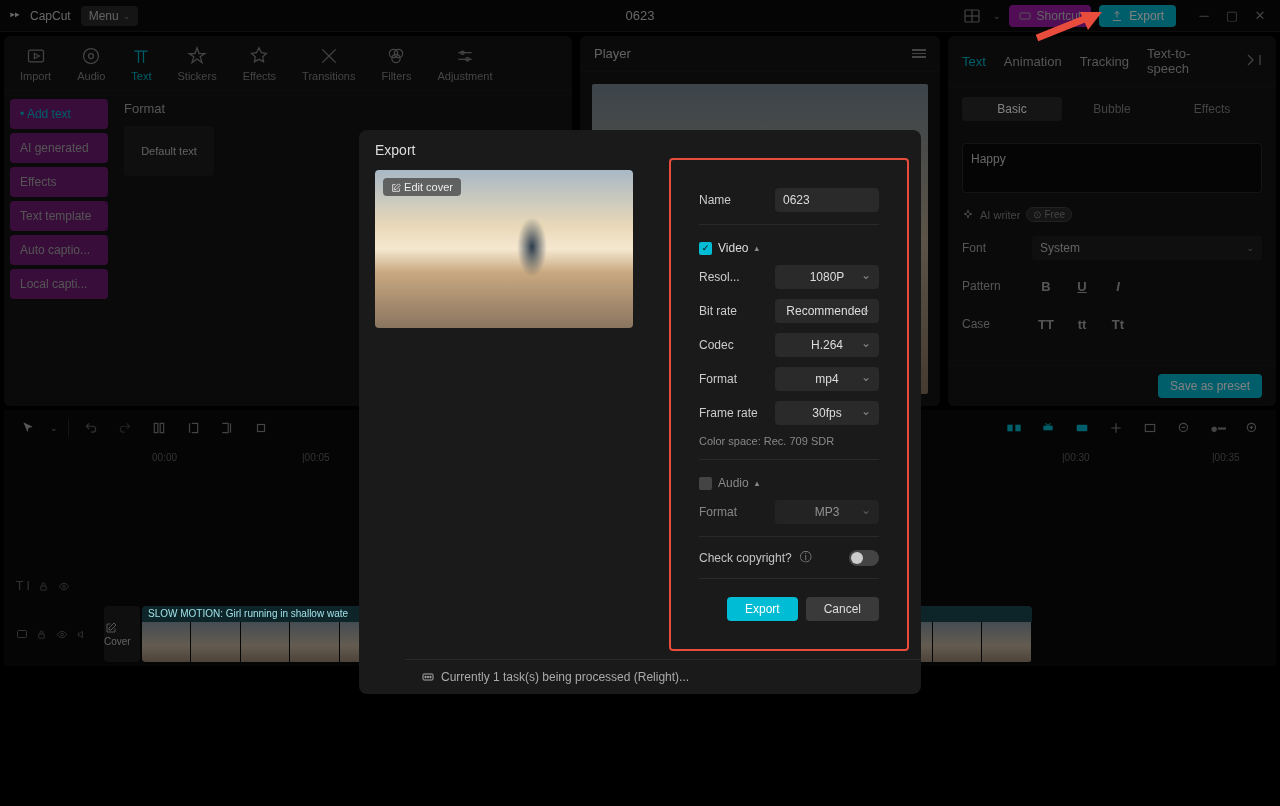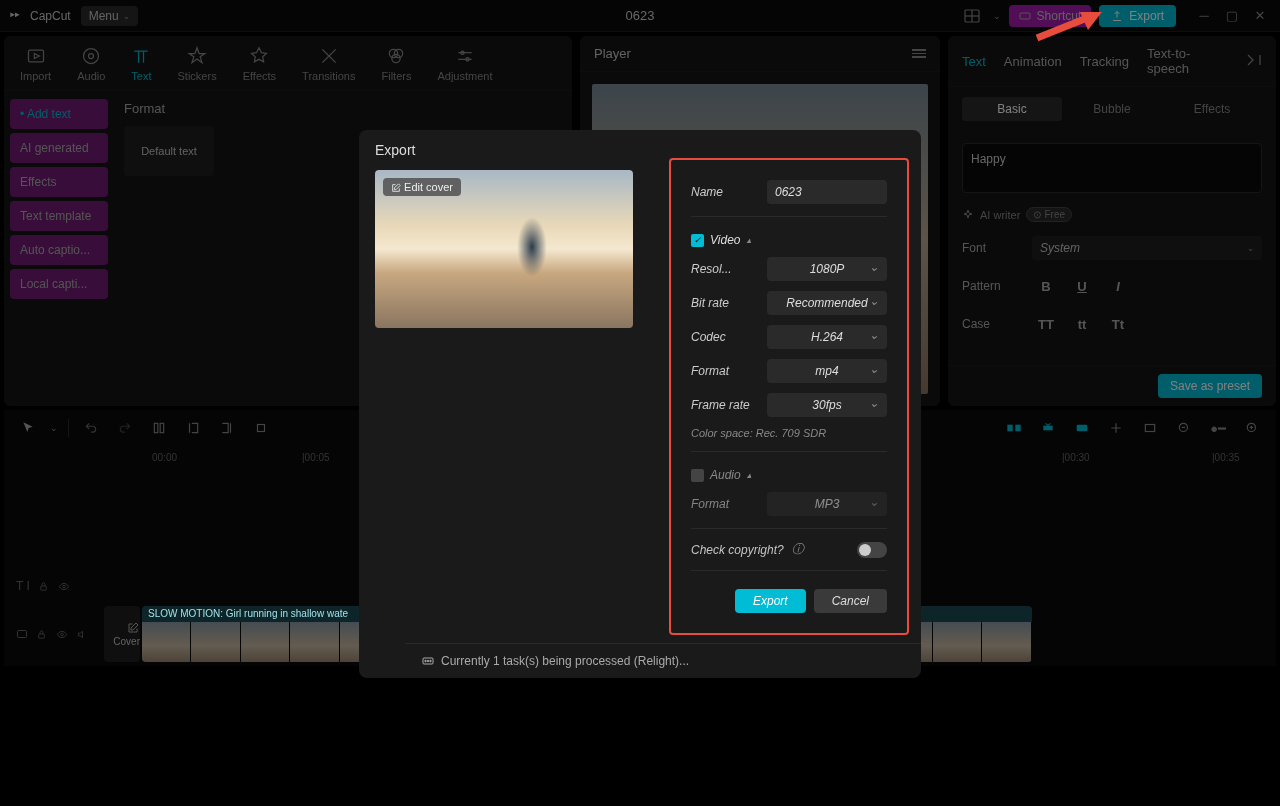--- a/index.html
+++ b/index.html
@@ -52,21 +52,21 @@
 .right-tab.active { color: #00bcd4; }
 .right-subtabs { display: flex; padding: 10px 14px; gap: 0; }
 .subtab { flex: 1; text-align: center; padding: 5px; font-size: 12px; cursor: pointer; color: #888; border-radius: 4px; }
 .subtab.active { background: #2a2a2a; color: #fff; }
 .right-body { padding: 12px 14px; display: flex; flex-direction: column; gap: 14px; flex: 1; }
 .textarea { background: #0a0a0a; border: 1px solid #2a2a2a; border-radius: 4px; padding: 8px; height: 50px; font-size: 12px; color: #ccc; }
 .ai-writer { font-size: 11px; color: #888; display: flex; align-items: center; gap: 6px; }
 .badge { background: #2a2a2a; padding: 1px 6px; border-radius: 8px; font-size: 10px; border: 1px solid #444; }
 .prop-row { display: flex; align-items: center; gap: 10px; font-size: 12px; }
 .prop-row label { width: 60px; color: #aaa; }
-.select-box { flex: 1; background: #1e1e1e; padding: 5px 8px; border-radius: 4px; display: flex; justify-content: space-between; align-items: center; font-style: italic; }
+.select-box { flex: 1; background: #1e1e1e; padding: 5px 8px; border-radius: 4px; display: flex; justify-content: space-between; align-items: center; }
 .num-input { width: 52px; background: #1e1e1e; padding: 4px 6px; border-radius: 4px; text-align: center; margin-left: auto; }
 .slider-track { flex: 1; height: 3px; background: #333; position: relative; border-radius: 2px; }
 .slider-thumb { position: absolute; left: 8px; top: -4px; width: 11px; height: 11px; background: #ccc; border-radius: 50%; }
 .format-btns { display: flex; gap: 8px; }
 .fmt-btn { width: 28px; height: 24px; display: flex; align-items: center; justify-content: center; cursor: pointer; font-size: 13px; font-weight: bold; color: #aaa; }
 .preset-btn { background: #00bcd4; color: #fff; padding: 5px 12px; border-radius: 4px; font-size: 12px; cursor: pointer; margin-left: auto; }
 .right-foot { padding: 8px 14px; display: flex; border-top: 1px solid #1a1a1a; }
 
 
 .toolbar { height: 36px; background: #0a0a0a; display: flex; align-items: center; padding: 0 12px; gap: 10px; margin: 0 4px; }
@@ -80,34 +80,34 @@
 .time-ruler { height: 18px; position: relative; margin-left: 138px; font-size: 10px; color: #666; }
 .time-ruler span { position: absolute; }
 .track { height: 32px; display: flex; align-items: center; }
 .track-head { width: 100px; display: flex; align-items: center; gap: 8px; padding: 0 12px; color: #666; font-size: 12px; }
 .track-body { flex: 1; position: relative; height: 100%; }
 .video-track { height: 64px; }
 .clip { position: absolute; height: 56px; top: 4px; left: 38px; width: 890px; background: #1a4a52; border-radius: 4px; overflow: hidden; }
 .clip-label { position: absolute; top: 2px; left: 6px; font-size: 10px; color: #a0e0e8; z-index: 2; white-space: nowrap; }
 .clip-thumbs { display: flex; height: 100%; padding-top: 16px; }
 .clip-thumbs div { flex: 1; background: linear-gradient(180deg, #8a9aa5 0%, #c8b8a0 60%, #9a8570 100%); border-right: 1px solid #0a0a0a; }
-.cover-btn { width: 36px; height: 56px; background: #1e1e1e; border-radius: 4px; display: flex; flex-direction: column; align-items: flex-end; justify-content: center; font-size: 10px; gap: 2px; cursor: pointer; position: absolute; left: 0; top: 4px; }
+.cover-btn { width: 36px; height: 56px; background: #1e1e1e; border-radius: 4px; display: flex; flex-direction: column; align-items: flex-start; justify-content: center; font-size: 10px; gap: 2px; cursor: pointer; position: absolute; left: 0; top: 4px; }
 .playhead { position: absolute; left: 388px; top: 0; bottom: 0; width: 1px; background: #fff; }
 .playhead::before { content: ''; position: absolute; top: 0; left: -5px; width: 11px; height: 12px; background: #fff; clip-path: polygon(0 0, 100% 0, 100% 60%, 50% 100%, 0 60%); }
 
 
 .modal-overlay { position: absolute; inset: 0; background: rgba(0,0,0,0.5); display: flex; align-items: flex-start; justify-content: center; }
 .modal { width: 562px; background: #1a1a1a; border-radius: 8px; margin-top: 130px; overflow: hidden; }
 .modal-head { padding: 12px 16px; font-size: 14px; color: #ddd; }
 .modal-body { display: flex; padding: 0 16px 12px; gap: 14px; }
 .modal-left { width: 280px; }
 .cover-preview { width: 258px; height: 158px; background: linear-gradient(180deg, #a8b8c5 0%, #e8d8b8 35%, #f5e8d0 50%, #c8a880 65%, #8a7560 100%); border-radius: 4px; position: relative; }
 .cover-preview::after { content: ''; position: absolute; left: 55%; top: 30%; width: 30px; height: 60px; background: radial-gradient(ellipse at center, #2a3a4a 0%, transparent 70%); }
 .edit-cover { position: absolute; top: 8px; left: 8px; background: rgba(80,80,80,0.85); padding: 3px 8px; border-radius: 4px; font-size: 11px; color: #eee; cursor: pointer; }
-.modal-right { flex: 1; display: flex; flex-direction: column; gap: 10px; border: 2px solid #e74c3c; border-radius: 4px; padding: 20px; margin: -12px -4px -4px 0; position: relative; font-style: italic; }
+.modal-right { flex: 1; display: flex; flex-direction: column; gap: 10px; border: 2px solid #e74c3c; border-radius: 4px; padding: 28px; margin: -12px -4px -4px 0; position: relative; }
 .mrow { display: flex; align-items: center; gap: 8px; font-size: 12px; }
 .mrow label { width: 68px; color: #ccc; white-space: nowrap; overflow: hidden; text-overflow: ellipsis; }
 .minput { flex: 1; background: #2a2a2a; padding: 5px 8px; border-radius: 4px; color: #ddd; font-size: 12px; }
 .mselect { flex: 1; background: #2a2a2a; padding: 5px 8px; border-radius: 4px; color: #ddd; font-size: 12px; text-align: center; position: relative; }
 .mselect::after { content: '⌄'; position: absolute; right: 8px; top: 3px; color: #888; font-size: 12px; }
 .folder-btn { width: 24px; height: 24px; background: #2a2a2a; border-radius: 4px; display: flex; align-items: center; justify-content: center; cursor: pointer; }
 .msection { display: flex; align-items: center; gap: 6px; font-size: 12px; color: #ddd; margin-top: 4px; }
 .mcheck { width: 13px; height: 13px; background: #00bcd4; border-radius: 2px; display: flex; align-items: center; justify-content: center; font-size: 9px; color: #000; }
 .mcheck.off { background: #444; }
 .msep { height: 1px; background: #2a2a2a; margin: 2px 0; }

